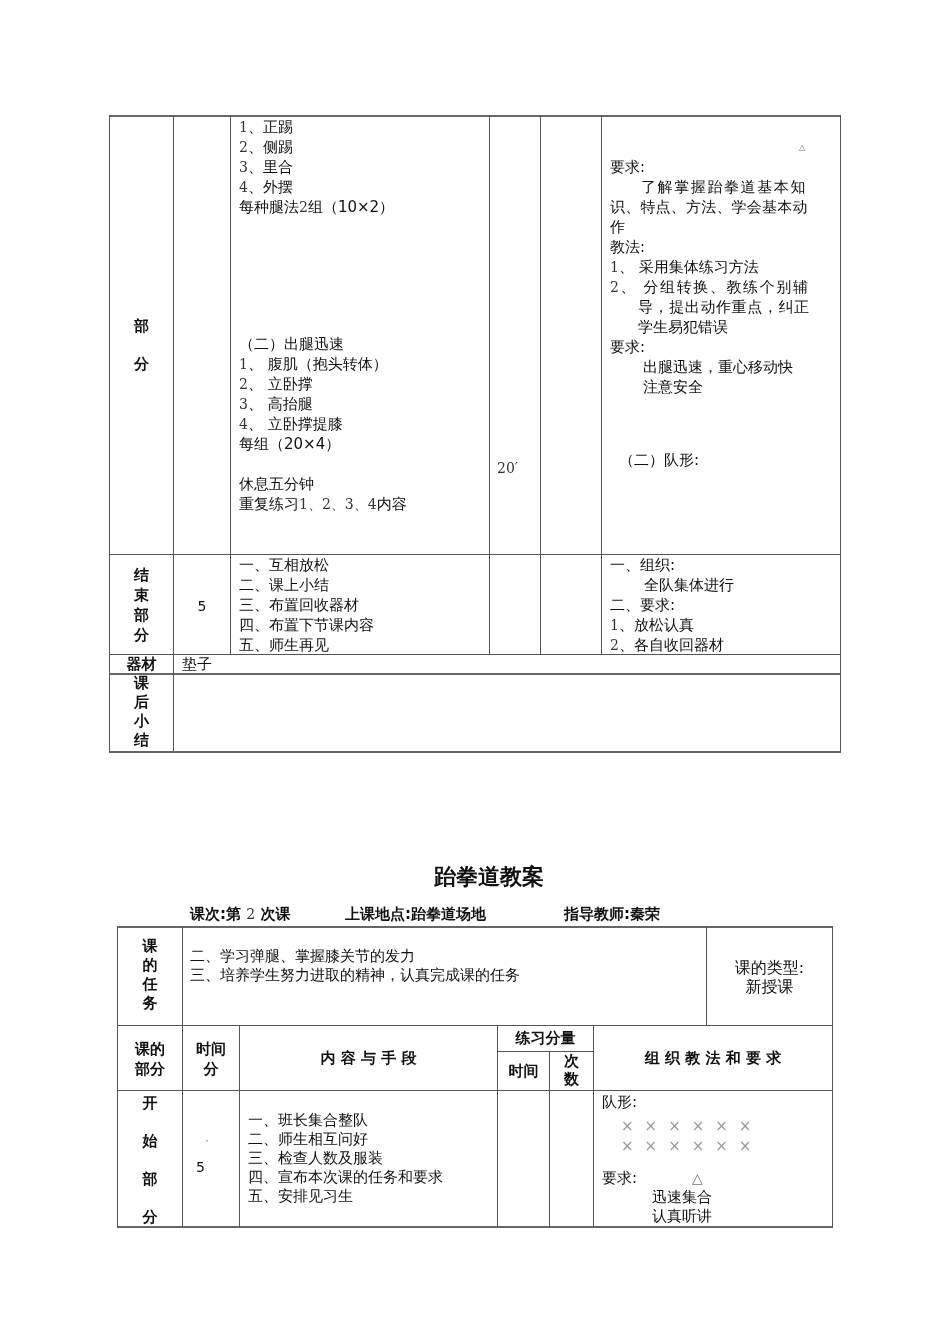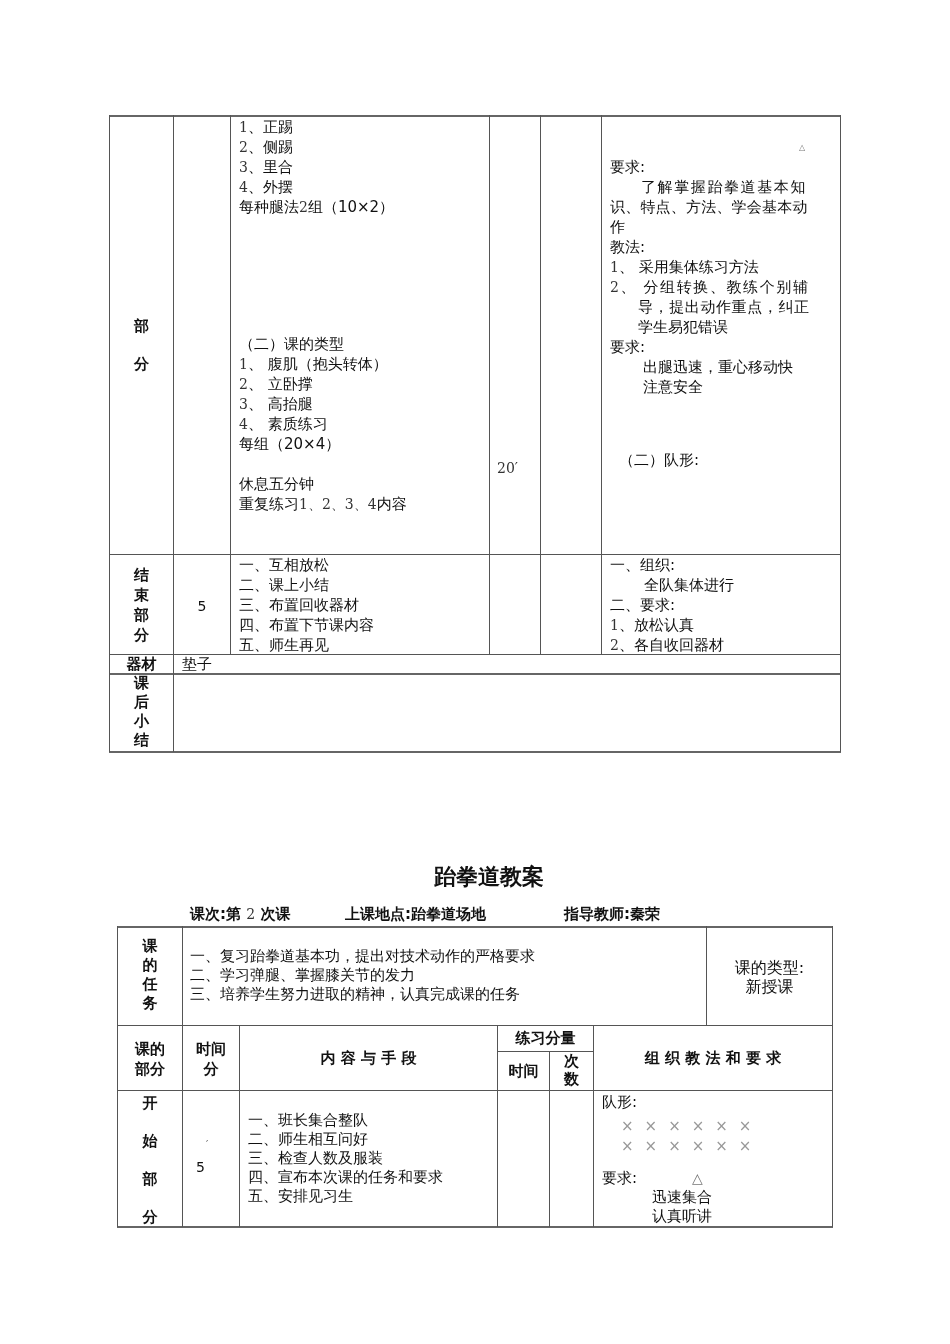--- a/index.html
+++ b/index.html
@@ -51,25 +51,25 @@
 
   <div class="abs lines" style="left:239px; top:117px;">
     <div><span class="num">1</span><span>、正踢</span></div>
     <div><span class="num">2</span><span>、侧踢</span></div>
     <div><span class="num">3</span><span>、里合</span></div>
     <div><span class="num">4</span><span>、外摆</span></div>
     <div><span>每种腿法</span><span class="num">2</span><span>组（10×2）</span></div>
   </div>
 
   <div class="abs lines" style="left:239px; top:334px;">
-    <div>（二）课的类型</div>
+    <div>（二）出腿迅速</div>
     <div><span class="num">1</span><span>、 腹肌（抱头转体）</span></div>
     <div><span class="num">2</span><span>、 立卧撑</span></div>
     <div><span class="num">3</span><span>、 高抬腿</span></div>
-    <div><span class="num">4</span><span>、 素质练习</span></div>
+    <div><span class="num">4</span><span>、 立卧撑提膝</span></div>
     <div>每组（20×4）</div>
     <div></div>
     <div>休息五分钟</div>
     <div><span>重复练习</span><span class="num">1、2、3、4</span><span>内容</span></div>
   </div>
 
   <div class="txt num" style="left:497px; top:458px;">20′</div>
 
   <div class="txt tri" style="left:799px; top:143px; font-size:8px; line-height:10px;">△</div>
   <div class="abs lines" style="left:610px; top:157px; width:226px;">
@@ -151,21 +151,20 @@
   <div class="vl" style="left:593px; top:1025px; height:202px;"></div>
   <div class="vl" style="left:832px; top:926px; height:301px;"></div>
 
   <div class="vert" style="left:118px; top:937px; width:64px; line-height:19px;">
     <div>课</div>
     <div>的</div>
     <div>任</div>
     <div>务</div>
   </div>
   <div class="abs lines" style="left:190px; top:947px;">
-    <div style="height:19px; line-height:19px;">一、复习跆拳道基本功，提出对技术动作的严格要求</div>
     <div style="height:19px; line-height:19px;">二、学习弹腿、掌握膝关节的发力</div>
     <div style="height:19px; line-height:19px;">三、培养学生努力进取的精神，认真完成课的任务</div>
   </div>
   <div class="abs" style="left:707px; top:958px; width:125px; text-align:center; font-size:16px; line-height:19px;">
     <div>课的类型:</div>
     <div>新授课</div>
   </div>
 
   <div class="vert" style="left:118px; top:1039px; width:64px; line-height:20px;">
     <div>课的</div>

